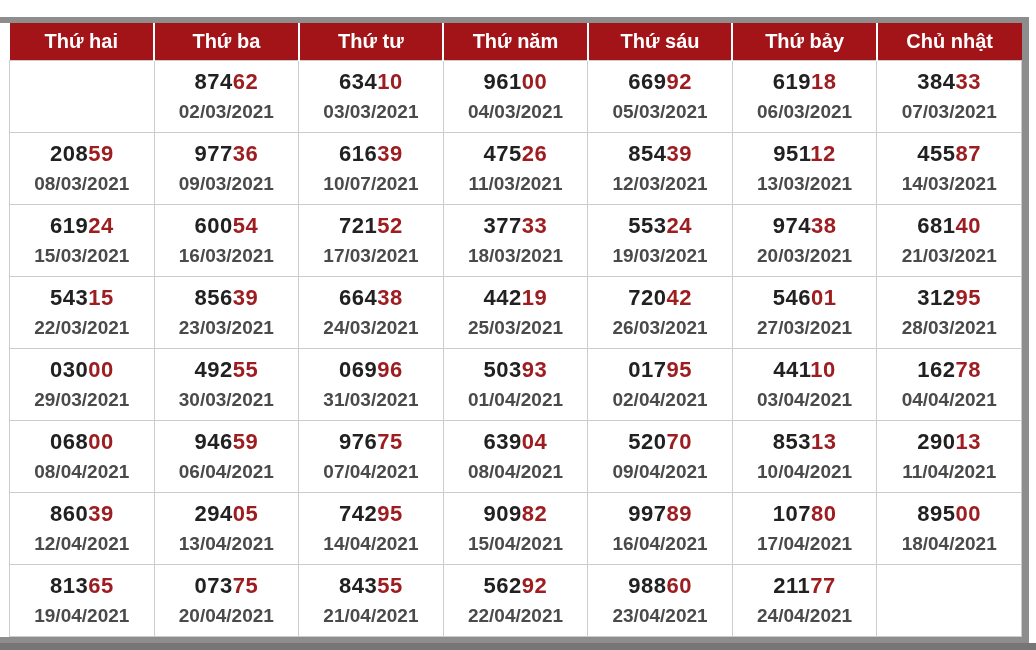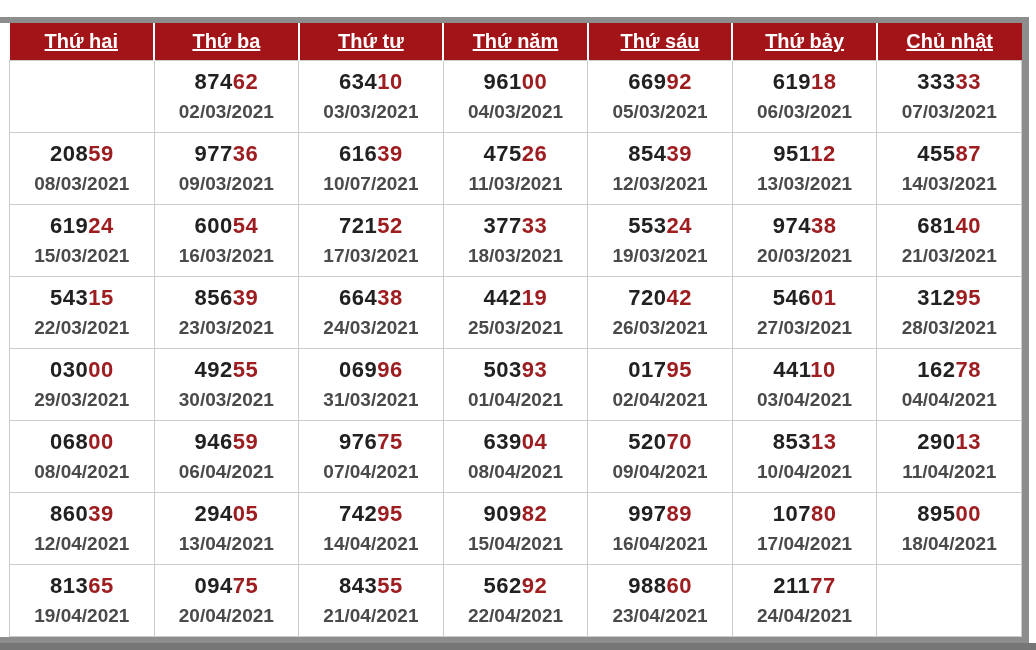--- a/index.html
+++ b/index.html
@@ -34,21 +34,20 @@
   }
   table.results th {
     background: #a31418;
     color: #ffffff;
     font-size: 20px;
     font-weight: bold;
     height: 37px;
     border-left: 2px solid #ffffff;
     padding: 0;
     text-align: center;
-    text-decoration: underline;
   }
   table.results th:first-child { border-left: none; }
   table.results td {
     height: 71px;
     border: 1px solid #cccccc;
     text-align: center;
     vertical-align: middle;
     padding: 0;
     background: #ffffff;
   }
@@ -113,21 +112,21 @@
             </td>
             <td class="bg-white">
               <div class="num"><span>669</span><span class="red">92</span></div>
               <div class="date">05/03/2021</div>
             </td>
             <td class="bg-green">
               <div class="num"><span>619</span><span class="red">18</span></div>
               <div class="date">06/03/2021</div>
             </td>
             <td class="bg-green">
-              <div class="num"><span>333</span><span class="red">33</span></div>
+              <div class="num"><span>384</span><span class="red">33</span></div>
               <div class="date">07/03/2021</div>
             </td>
           </tr>
           <tr>
             <td class="bg-white">
               <div class="num"><span>208</span><span class="red">59</span></div>
               <div class="date">08/03/2021</div>
             </td>
             <td class="bg-white">
               <div class="num"><span>977</span><span class="red">36</span></div>
@@ -303,21 +302,21 @@
               <div class="num"><span>895</span><span class="red">00</span></div>
               <div class="date">18/04/2021</div>
             </td>
           </tr>
           <tr>
             <td class="bg-white">
               <div class="num"><span>813</span><span class="red">65</span></div>
               <div class="date">19/04/2021</div>
             </td>
             <td class="bg-white">
-              <div class="num"><span>094</span><span class="red">75</span></div>
+              <div class="num"><span>073</span><span class="red">75</span></div>
               <div class="date">20/04/2021</div>
             </td>
             <td class="bg-white">
               <div class="num"><span>843</span><span class="red">55</span></div>
               <div class="date">21/04/2021</div>
             </td>
             <td class="bg-white">
               <div class="num"><span>562</span><span class="red">92</span></div>
               <div class="date">22/04/2021</div>
             </td>

